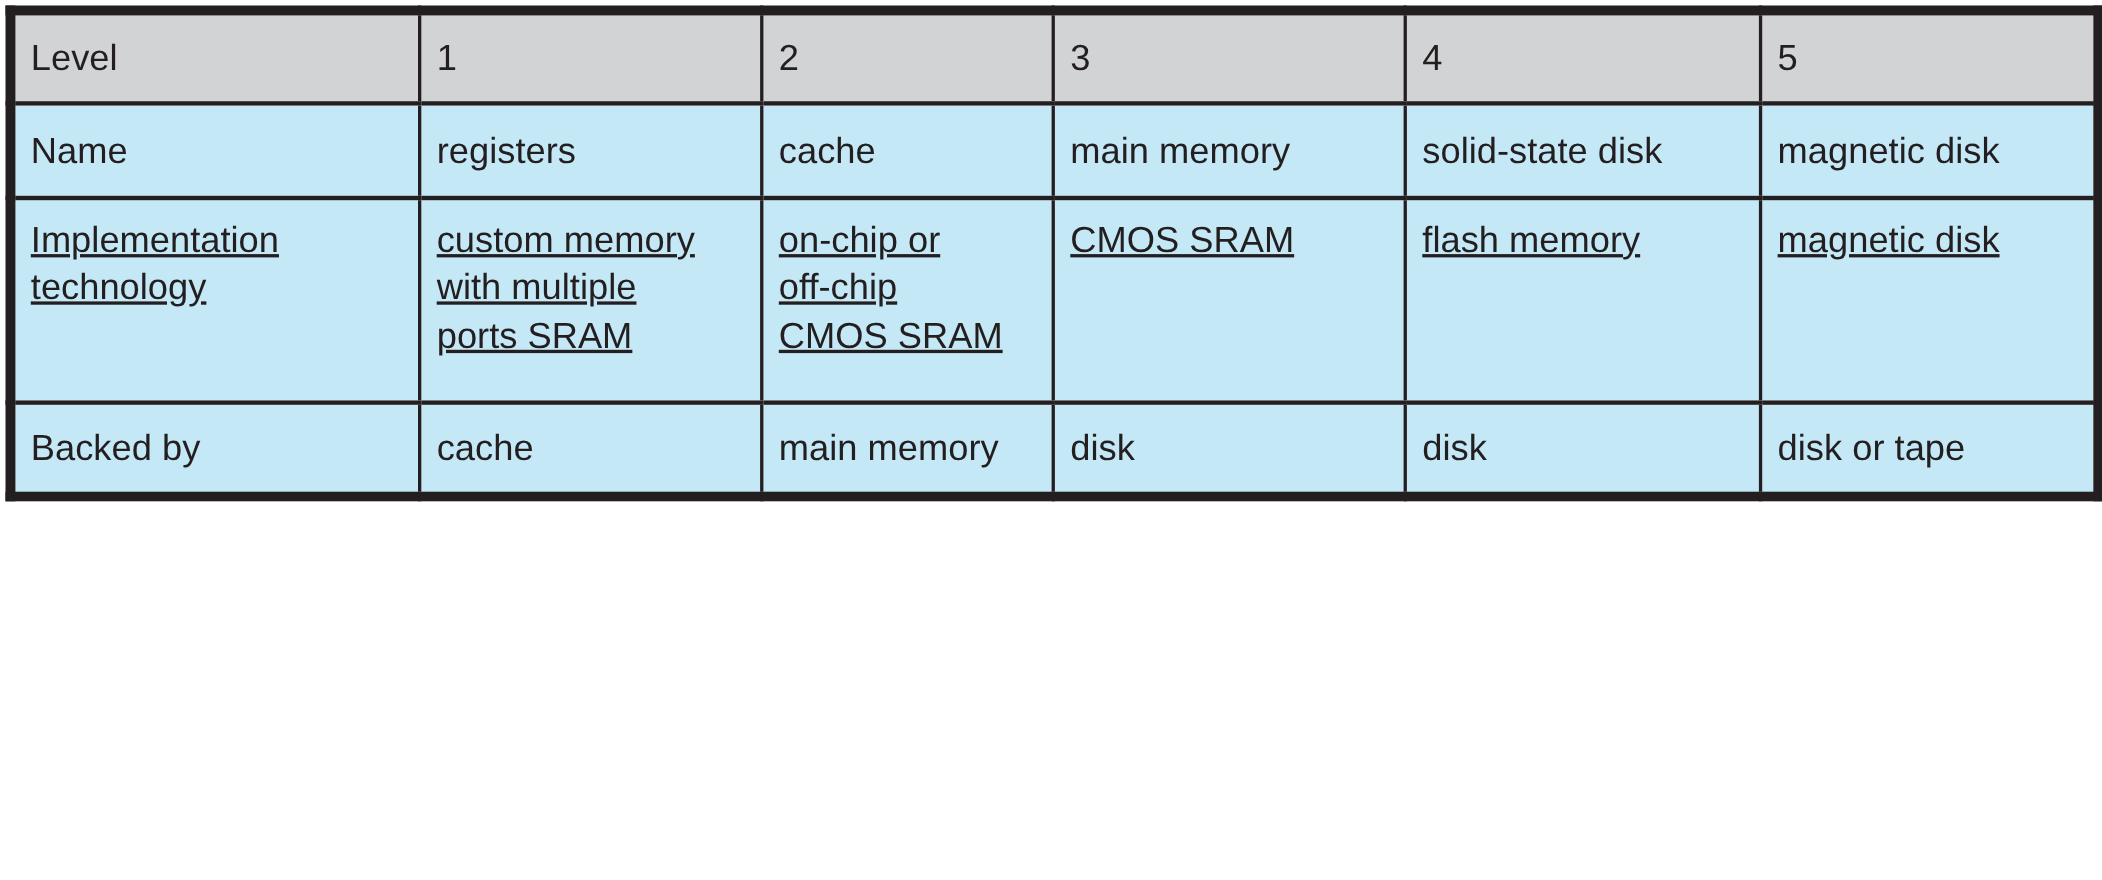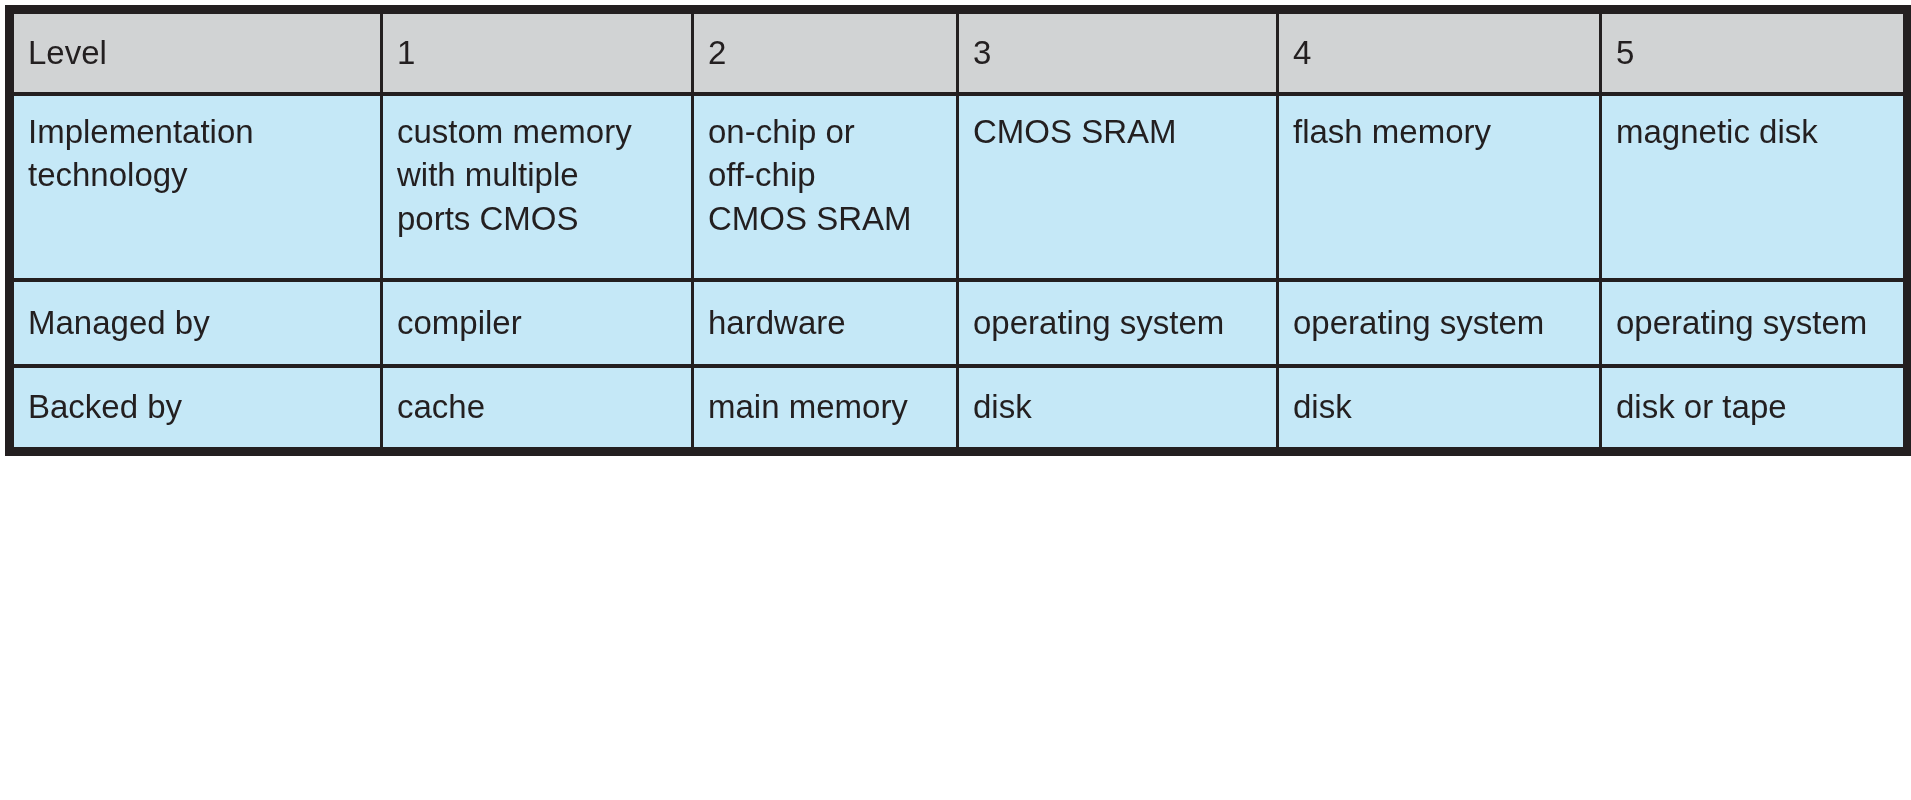--- a/index.html
+++ b/index.html
@@ -41,20 +41,21 @@
   }
   table.mem tbody td {
     background: var(--cell-bg);
   }
   tr.r-std   { height: 86px; }
   tr.r-head  { height: 84px; }
   tr.r-impl  { height: 186px; }
   tr.r-impl td {
     vertical-align: top;
     padding-top: 14px;
+    text-decoration: underline;
   }
 </style>
 </head>
 <body>
 
 <div class="wrap">
   <table class="mem">
     <colgroup>
       <col style="width:372px">
       <col style="width:311px">
@@ -67,40 +68,40 @@
       <tr class="r-head">
         <th>Level</th>
         <th>1</th>
         <th>2</th>
         <th>3</th>
         <th>4</th>
         <th>5</th>
       </tr>
     </thead>
     <tbody>
+      <tr class="r-std">
+        <td>Name</td>
+        <td>registers</td>
+        <td>cache</td>
+        <td>main memory</td>
+        <td>solid-state disk</td>
+        <td>magnetic disk</td>
+      </tr>
       <tr class="r-impl">
         <td>Implementation
 technology</td>
         <td>custom memory
 with multiple
-ports CMOS</td>
+ports SRAM</td>
         <td>on-chip or
 off-chip
 CMOS SRAM</td>
         <td>CMOS SRAM</td>
         <td>flash memory</td>
         <td>magnetic disk</td>
-      </tr>
-      <tr class="r-std">
-        <td>Managed by</td>
-        <td>compiler</td>
-        <td>hardware</td>
-        <td>operating system</td>
-        <td>operating system</td>
-        <td>operating system</td>
       </tr>
       <tr class="r-std">
         <td>Backed by</td>
         <td>cache</td>
         <td>main memory</td>
         <td>disk</td>
         <td>disk</td>
         <td>disk or tape</td>
       </tr>
     </tbody>

